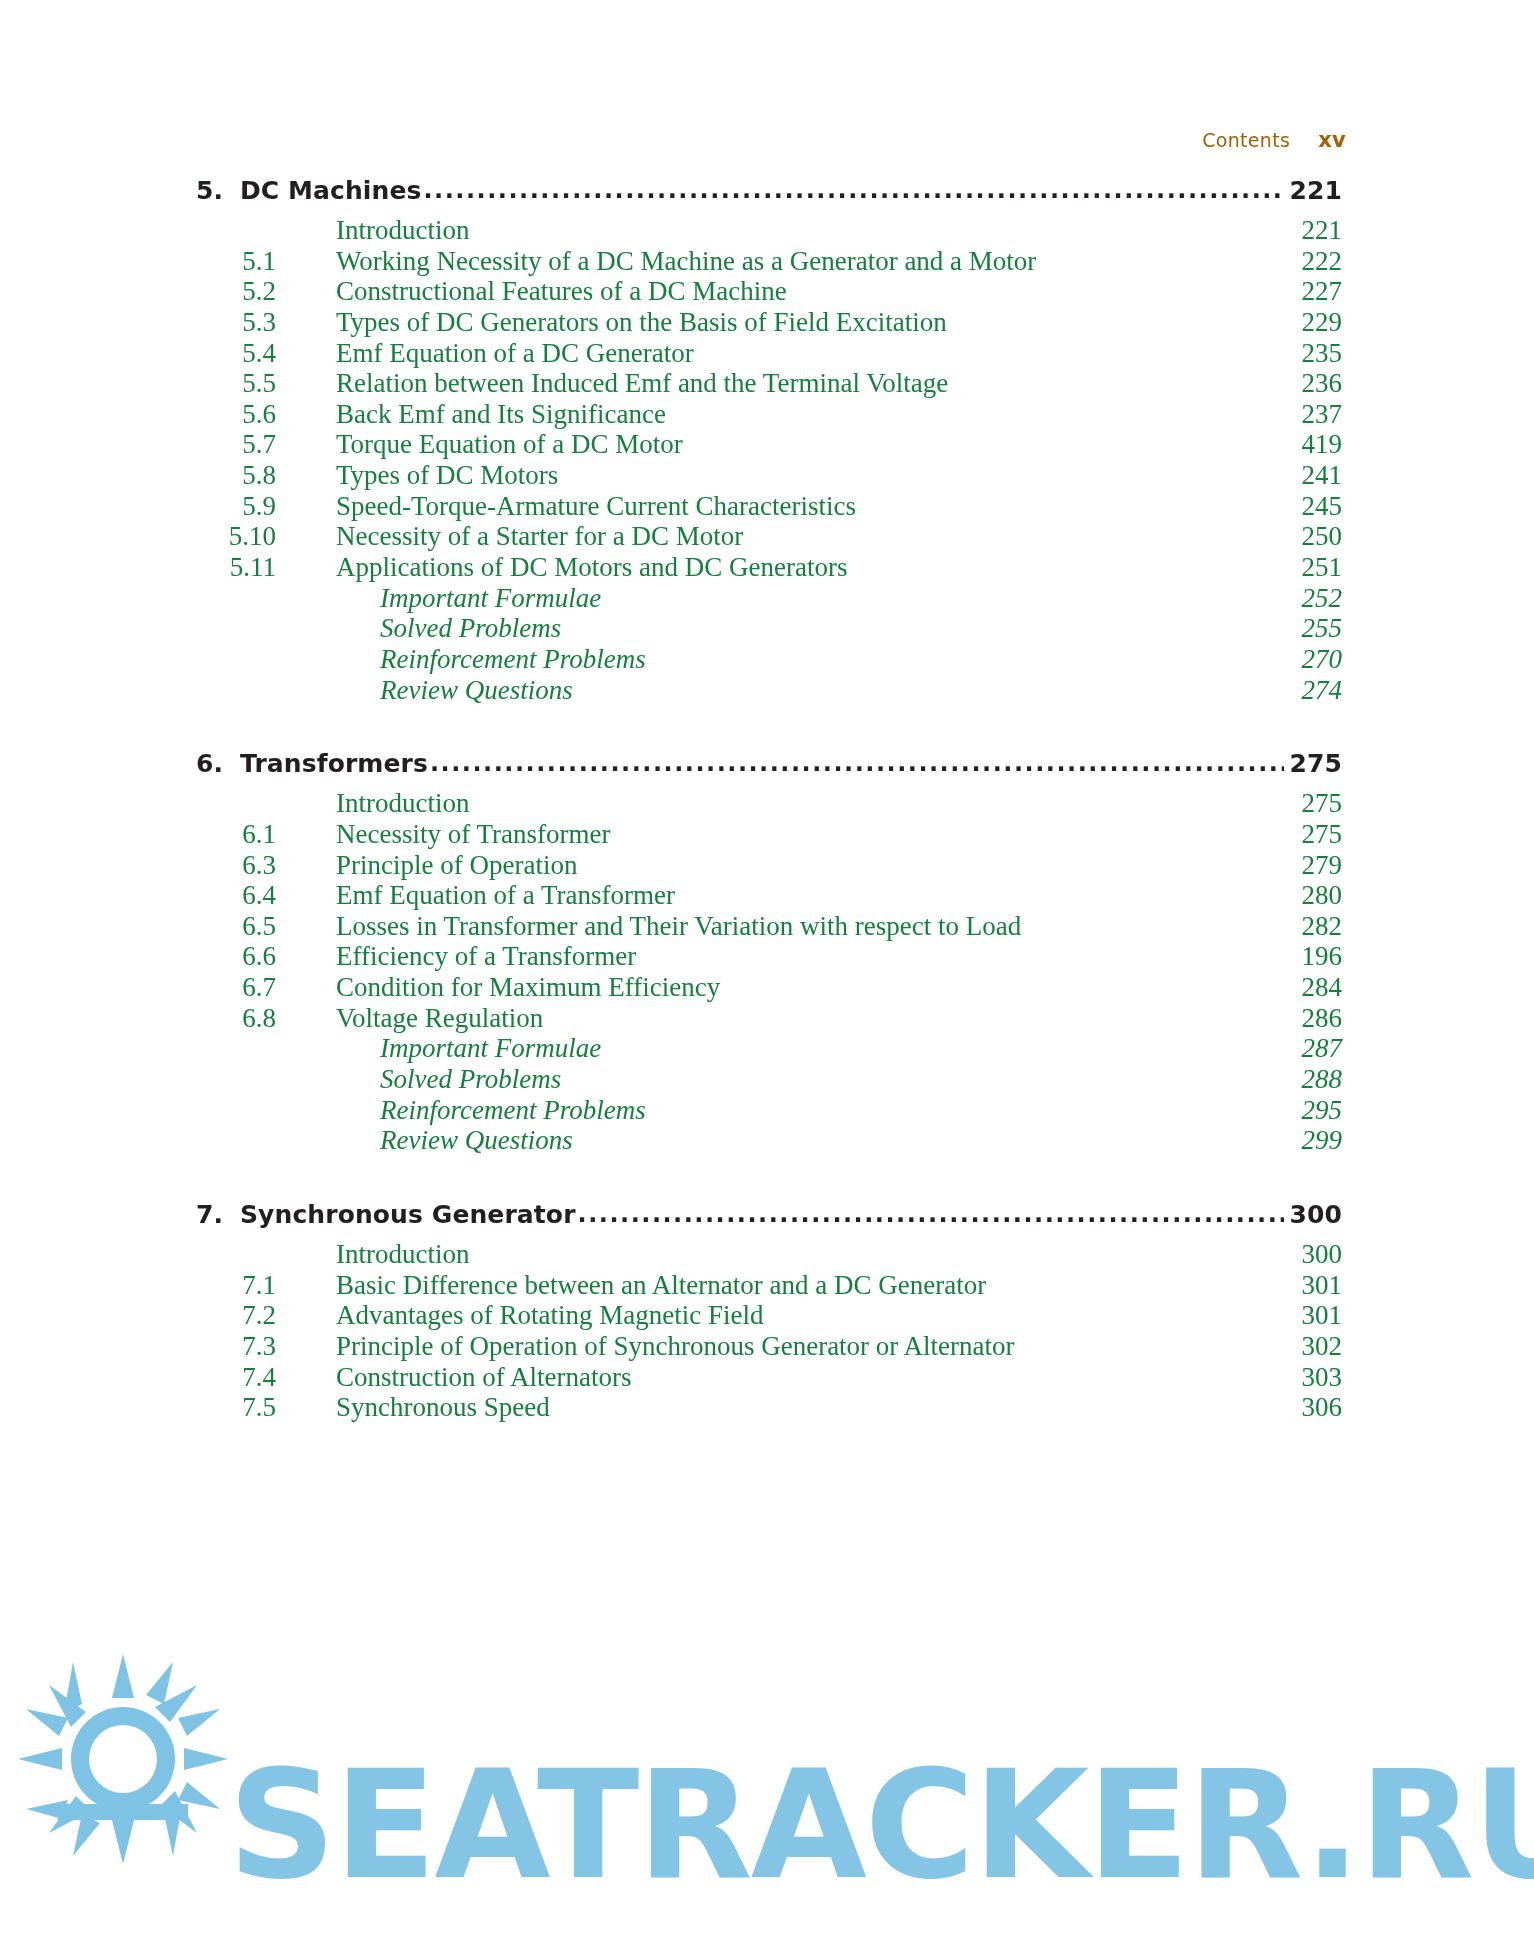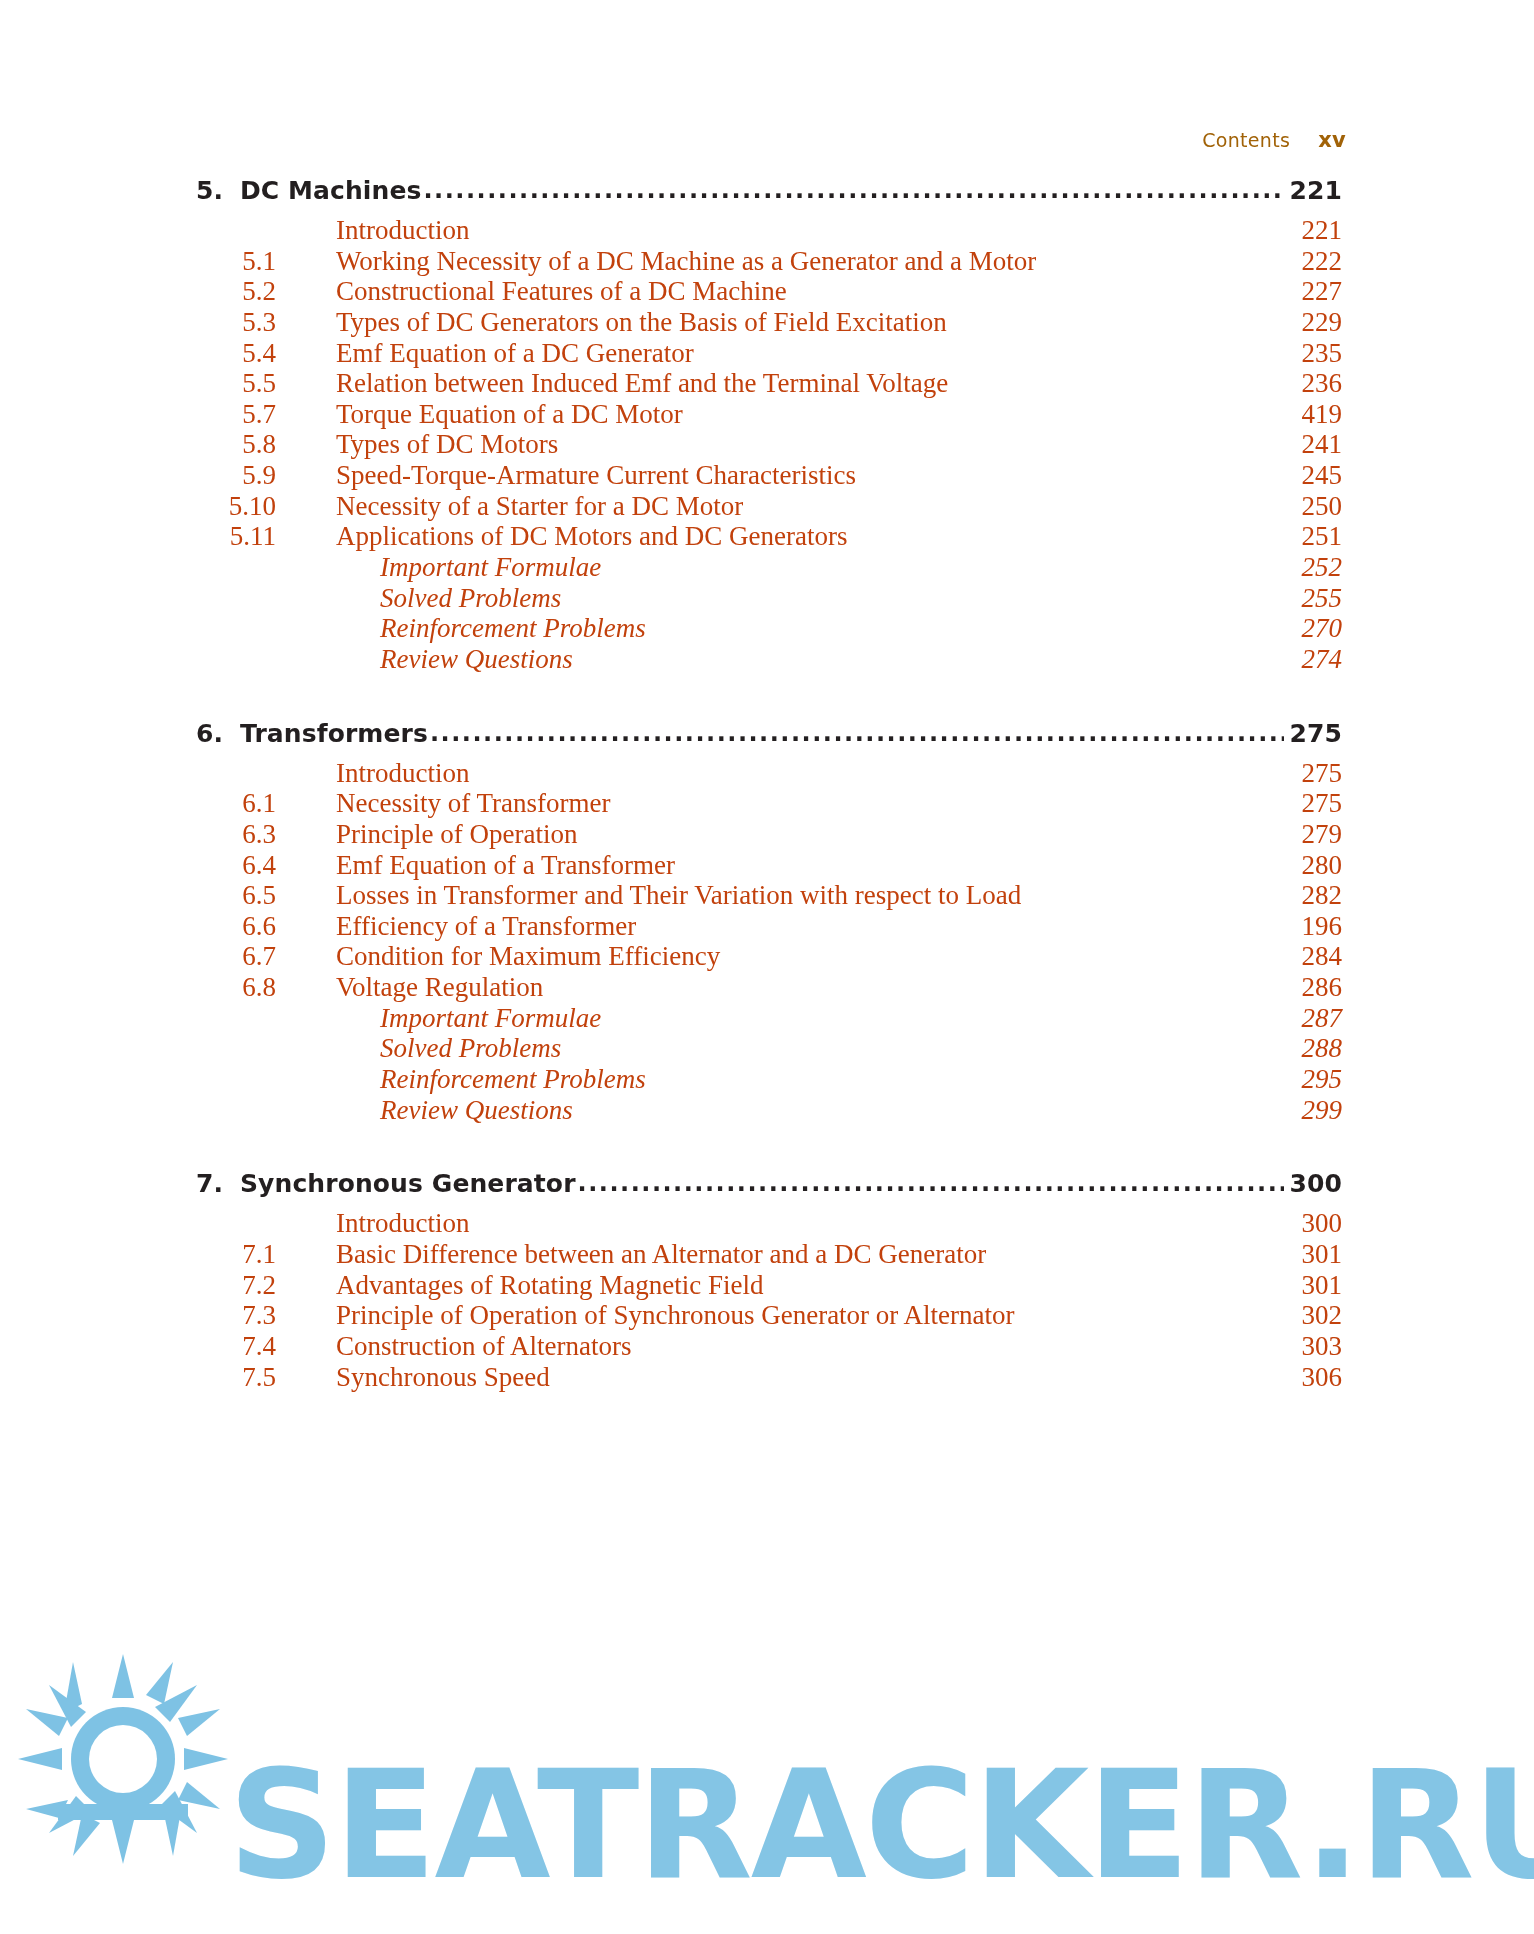--- a/index.html
+++ b/index.html
@@ -90,21 +90,21 @@
 
   
   .entries {
     margin-top: 10px;
   }
   .entry {
     display: flex;
     align-items: baseline;
     font-size: 27px;
     line-height: 1.135;
-    color: #c2410c;
+    color: #15803d;
     padding: 0;
   }
   .entry .num {
     flex: 0 0 96px;
     width: 96px;
     text-align: right;
     padding-right: 16px;
     box-sizing: border-box;
   }
   .entry .label {
@@ -201,20 +201,25 @@
           </div>
           <div class="entry">
             <span class="num">5.4</span>
             <span class="label">Emf Equation of a DC Generator</span>
             <span class="pg">235</span>
           </div>
           <div class="entry">
             <span class="num">5.5</span>
             <span class="label">Relation between Induced Emf and the Terminal Voltage</span>
             <span class="pg">236</span>
+          </div>
+          <div class="entry">
+            <span class="num">5.6</span>
+            <span class="label">Back Emf and Its Significance</span>
+            <span class="pg">237</span>
           </div>
           <div class="entry">
             <span class="num">5.7</span>
             <span class="label">Torque Equation of a DC Motor</span>
             <span class="pg">419</span>
           </div>
           <div class="entry">
             <span class="num">5.8</span>
             <span class="label">Types of DC Motors</span>
             <span class="pg">241</span>

